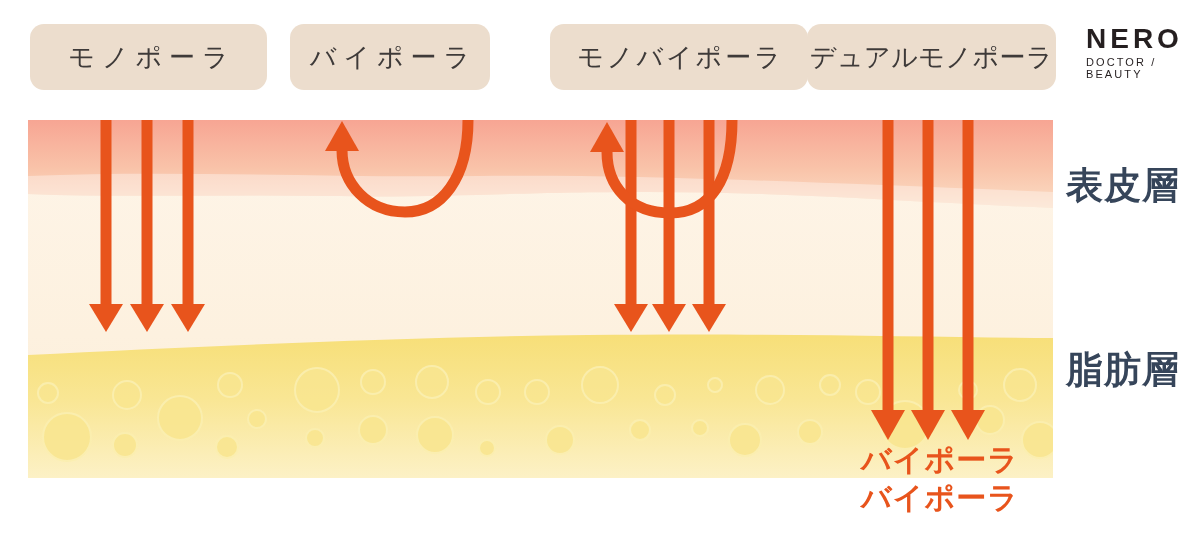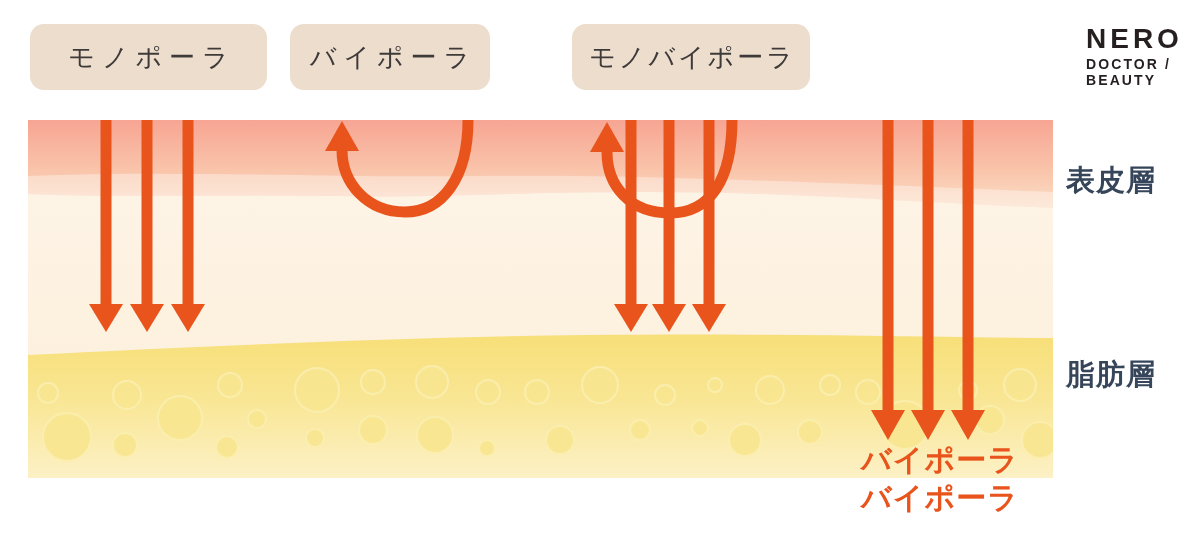--- a/index.html
+++ b/index.html
@@ -8,50 +8,51 @@
     font-family:"Liberation Sans","DejaVu Sans",sans-serif;
   }
   
   .type-label{
     position:absolute;top:24px;height:66px;background:#ECDDCD;border-radius:14px;
     display:flex;align-items:center;justify-content:center;
     color:#3E3A39;font-size:26px;font-weight:400;white-space:nowrap;
   }
   .box1{left:30px;width:237px;letter-spacing:7px;text-indent:7px;}
   .box2{left:290px;width:200px;letter-spacing:7px;text-indent:7px;}
-  .box3{left:572px;width:238px;letter-spacing:3px;text-indent:3px;}
+  .box3{left:550px;width:258px;letter-spacing:3px;text-indent:3px;}
   .box4{left:807px;width:249px;letter-spacing:0.5px;}
   
   .logo{position:absolute;left:1086px;top:25px;color:#251F20;text-align:left;}
   .logo-name{font-size:28px;font-weight:700;letter-spacing:4px;line-height:1;}
-  .logo-tagline{font-size:14px;font-weight:700;letter-spacing:2.1px;margin-top:3px;}
+  .logo-tagline{font-size:11px;font-weight:400;letter-spacing:2.1px;margin-top:3px;}
   
   .skin-svg{position:absolute;left:28px;top:120px;}
   
   .layer-label{
-    position:absolute;left:1066px;width:124px;font-size:29px;font-weight:600;
+    position:absolute;left:1066px;width:124px;font-size:37px;font-weight:600;
     color:#36455A;letter-spacing:1px;white-space:nowrap;
   }
   .layer-epidermis{top:161px;}
   .layer-dermis{top:271px;}
-  .layer-fat{top:355px;}
+  .layer-fat{top:345px;}
   
   .annotation{
     position:absolute;left:840px;top:441px;width:200px;text-align:center;
     color:#E8541C;font-size:30px;font-weight:700;line-height:38px;letter-spacing:1px;
   }
 </style>
 </head>
 <body>
 
 <div class="stage">
 
   <div class="type-label box1">モノポーラ</div>
   <div class="type-label box2">バイポーラ</div>
   <div class="type-label box3">モノバイポーラ</div>
+  <div class="type-label box4">デュアルモノポーラ</div>
 
   <div class="logo">
     <div class="logo-name">NERO</div>
     <div class="logo-tagline">DOCTOR / BEAUTY</div>
   </div>
 
   <svg class="skin-svg" width="1025" height="358" viewBox="0 0 1025 358">
     <defs>
       <linearGradient id="dermGrad" x1="0" y1="0" x2="0" y2="1">
         <stop offset="0%" stop-color="#FEF5E9"></stop>

